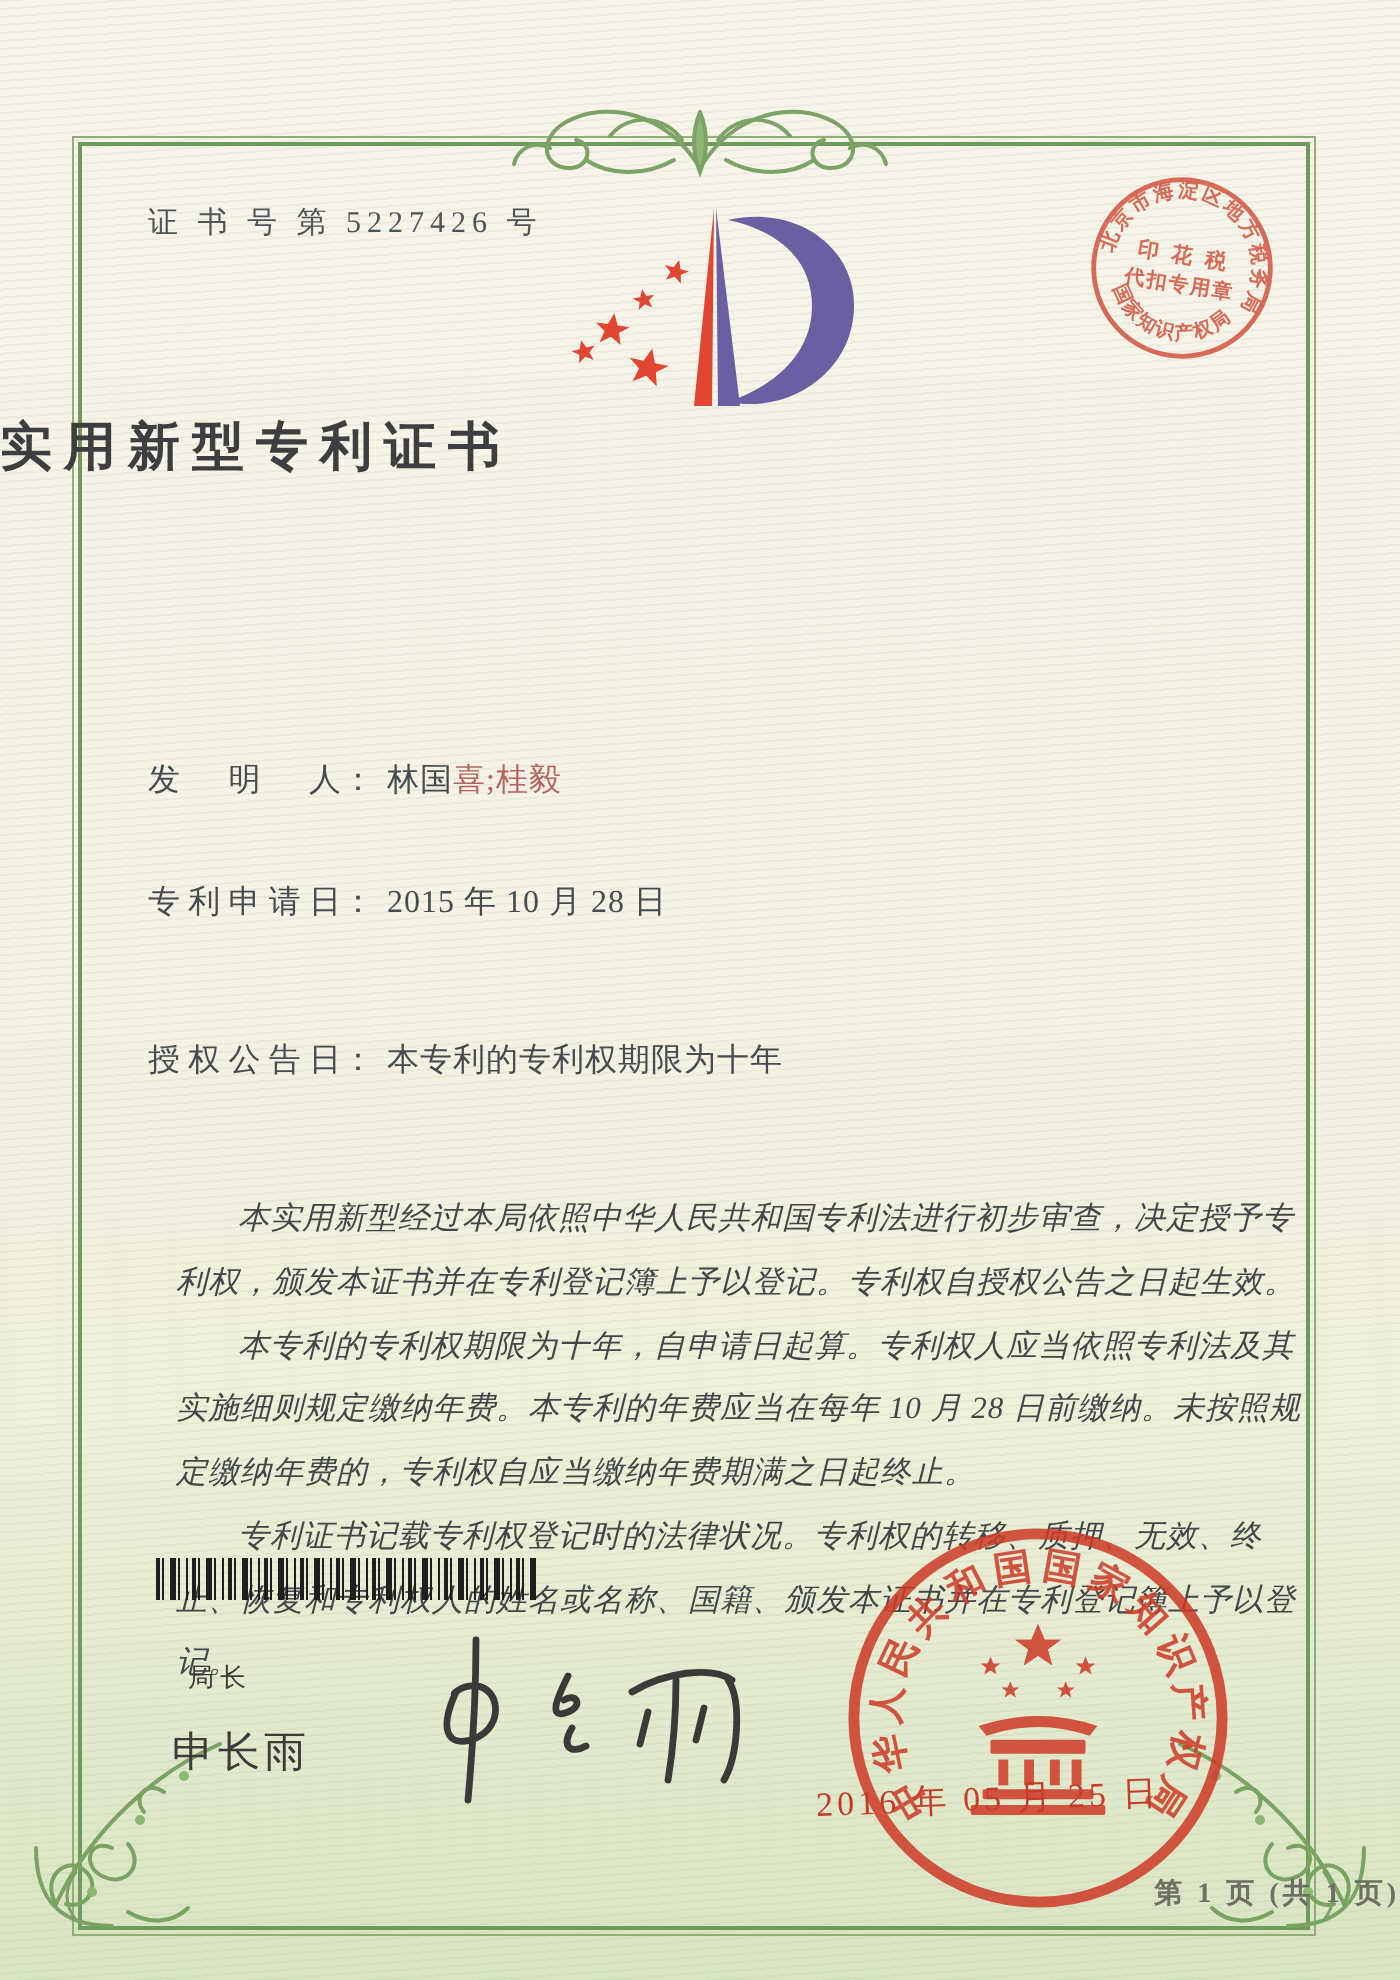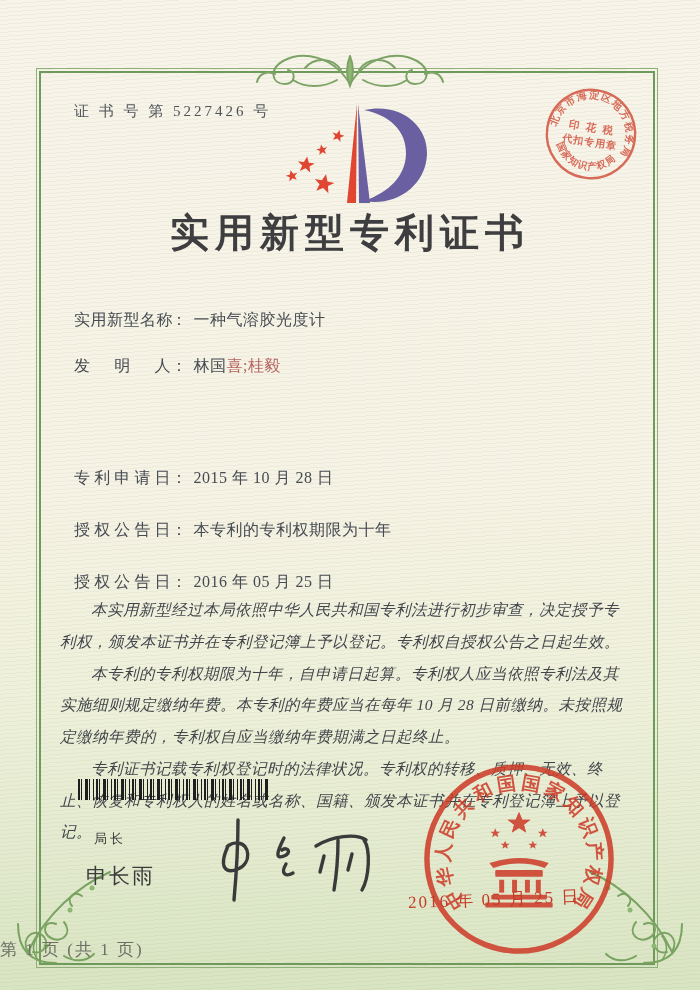--- a/index.html
+++ b/index.html
@@ -9,42 +9,42 @@
   .waves{position:absolute;inset:0;z-index:0;pointer-events:none;
         background:repeating-linear-gradient(176deg,rgba(140,175,115,0.10) 0px,rgba(140,175,115,0.10) 1px,transparent 1px,transparent 4px);}
   .bottom-band{position:absolute;left:0;right:0;top:790;bottom:0;z-index:0;pointer-events:none;
         background:linear-gradient(to bottom,rgba(210,226,180,0) 0%,rgba(208,224,176,0.45) 50%,rgba(198,217,162,0.65) 100%);}
   .frame{position:absolute;left:36px;top:68px;width:622px;height:900px;z-index:1;
         border:1px solid #8fae7a;box-sizing:border-box;}
   .frame-inner{position:absolute;inset:2px;border:2px solid #6e9a5b;}
   .cert-no{position:absolute;left:74px;top:102px;z-index:3;font-size:15px;letter-spacing:3px;color:#4e5358;}
   .logo{position:absolute;left:276px;top:98px;width:164px;height:112px;z-index:2;}
   .tax-stamp{position:absolute;left:543px;top:86px;width:96px;height:96px;z-index:4;opacity:.78;transform:rotate(9deg);}
-  .title{position:absolute;left:0;top:206px;width:100%;text-align:center;z-index:3;
-        font-size:39px;font-weight:700;letter-spacing:6px;color:#3e3e40;}
+  .title{position:absolute;left:0;top:206px;width:100%;z-index:3;
+        font-size:26px;font-weight:700;letter-spacing:6px;color:#3e3e40;}
   .frow{position:absolute;left:74px;z-index:3;font-size:16px;color:#464b52;letter-spacing:.5px;white-space:nowrap;}
   .flabel{display:inline-block;width:97px;text-align:justify;text-align-last:justify;vertical-align:bottom;}
   .colon{margin-right:6px;}
   .red-part{color:#b5635f;}
-  .r-name{top:310px}.r-inv{top:356px}.r-no{top:416px}.r-file{top:468px}.r-owner{top:520px}.r-grant{top:572px}
-  .body-block{position:absolute;left:60px;top:594px;width:566px;z-index:3;}
+  .r-name{top:310px}.r-inv{top:380px}.r-no{top:416px}.r-file{top:441px}.r-owner{top:520px}.r-grant{top:572px}
+  .body-block{position:absolute;left:88px;top:594px;width:566px;z-index:3;}
   .body-block p{margin:0;text-indent:2em;font-size:15.5px;line-height:2.05;color:#42464b;
         font-style:italic;letter-spacing:.5px;}
   .barcode{position:absolute;left:78px;top:779px;width:190px;height:21px;z-index:3;
         background:repeating-linear-gradient(90deg,#1e1e1e 0 2px,transparent 2px 3px,#1e1e1e 3px 4px,transparent 4px 7px,#1e1e1e 7px 10px,transparent 10px 11px,#1e1e1e 11px 12px,transparent 12px 15px,#1e1e1e 15px 16px,transparent 16px 18px);}
   .sig-title{position:absolute;left:94px;top:830px;z-index:3;font-family:"Liberation Sans","DejaVu Sans",sans-serif;
         font-size:13px;color:#3b3b3b;letter-spacing:3px;}
   .sig-name{position:absolute;left:86px;top:862px;z-index:3;font-family:"Liberation Sans","DejaVu Sans",sans-serif;
         font-size:21px;color:#3b3b3b;letter-spacing:2px;}
   .sig-hand{position:absolute;left:198px;top:806px;width:190px;height:100px;z-index:3;}
   .seal{position:absolute;left:420px;top:760px;width:198px;height:198px;z-index:3;opacity:.86;}
   .seal-date{position:absolute;left:408px;top:888px;z-index:5;font-size:17px;color:#c53a28;letter-spacing:2px;
         transform:rotate(-2deg);white-space:nowrap;}
-  .footer{position:absolute;left:0;top:938px;width:100%;text-align:left;z-index:3;
-        font-size:17px;color:#6d6f64;letter-spacing:2px;}
+  .footer{position:absolute;left:0;top:938px;width:100%;text-align:right;z-index:3;
+        font-size:14px;color:#6d6f64;letter-spacing:2px;font-weight:bold;}
   .ornament-top{position:absolute;left:245px;top:44px;width:210px;height:50px;z-index:2;}
   .corner{position:absolute;width:104px;height:104px;z-index:2;}
   .corner-bl{left:12px;top:866px;}
   .corner-br{right:12px;top:866px;transform:scaleX(-1);}
 </style>
 </head>
 <body>
 
 <div class="page">
   <div class="waves"></div>
@@ -129,34 +129,28 @@
     </text>
     <text font-size="10" letter-spacing="1" fill="#cf4531" font-weight="700">
       <textPath href="#ts-bottom" startOffset="16">国家知识产权局</textPath>
     </text>
     <text x="50" y="47" text-anchor="middle" font-size="11" letter-spacing="2" fill="#cf4531" font-weight="700">印 花 税</text>
     <text x="50" y="62" text-anchor="middle" font-size="10.5" letter-spacing="1" fill="#cf4531" font-weight="700">代扣专用章</text>
   </svg>
 
   <div class="title">实用新型专利证书</div>
 
-  <div class="frow r-name">
-    <span class="flabel">实用新型名称</span><span class="colon">：</span><span>一种气溶胶光度计</span>
-  </div>
   <div class="frow r-inv">
     <span class="flabel">发明人</span><span class="colon">：</span><span>林国</span><span class="red-part">喜;桂毅</span>
   </div>
   <div class="frow r-file">
     <span class="flabel">专利申请日</span><span class="colon">：</span><span>2015 年 10 月 28 日</span>
   </div>
   <div class="frow r-owner">
     <span class="flabel">授权公告日</span><span class="colon">：</span><span>本专利的专利权期限为十年</span>
-  </div>
-  <div class="frow r-grant">
-    <span class="flabel">授权公告日</span><span class="colon">：</span><span>2016 年 05 月 25 日</span>
   </div>
 
   <div class="body-block">
     <p>本实用新型经过本局依照中华人民共和国专利法进行初步审查，决定授予专利权，颁发本证书并在专利登记簿上予以登记。专利权自授权公告之日起生效。</p>
     <p>本专利的专利权期限为十年，自申请日起算。专利权人应当依照专利法及其实施细则规定缴纳年费。本专利的年费应当在每年 10 月 28 日前缴纳。未按照规定缴纳年费的，专利权自应当缴纳年费期满之日起终止。</p>
     <p>专利证书记载专利权登记时的法律状况。专利权的转移、质押、无效、终止、恢复和专利权人的姓名或名称、国籍、颁发本证书并在专利登记簿上予以登记。</p>
   </div>
 
   <div class="barcode"></div>
 

